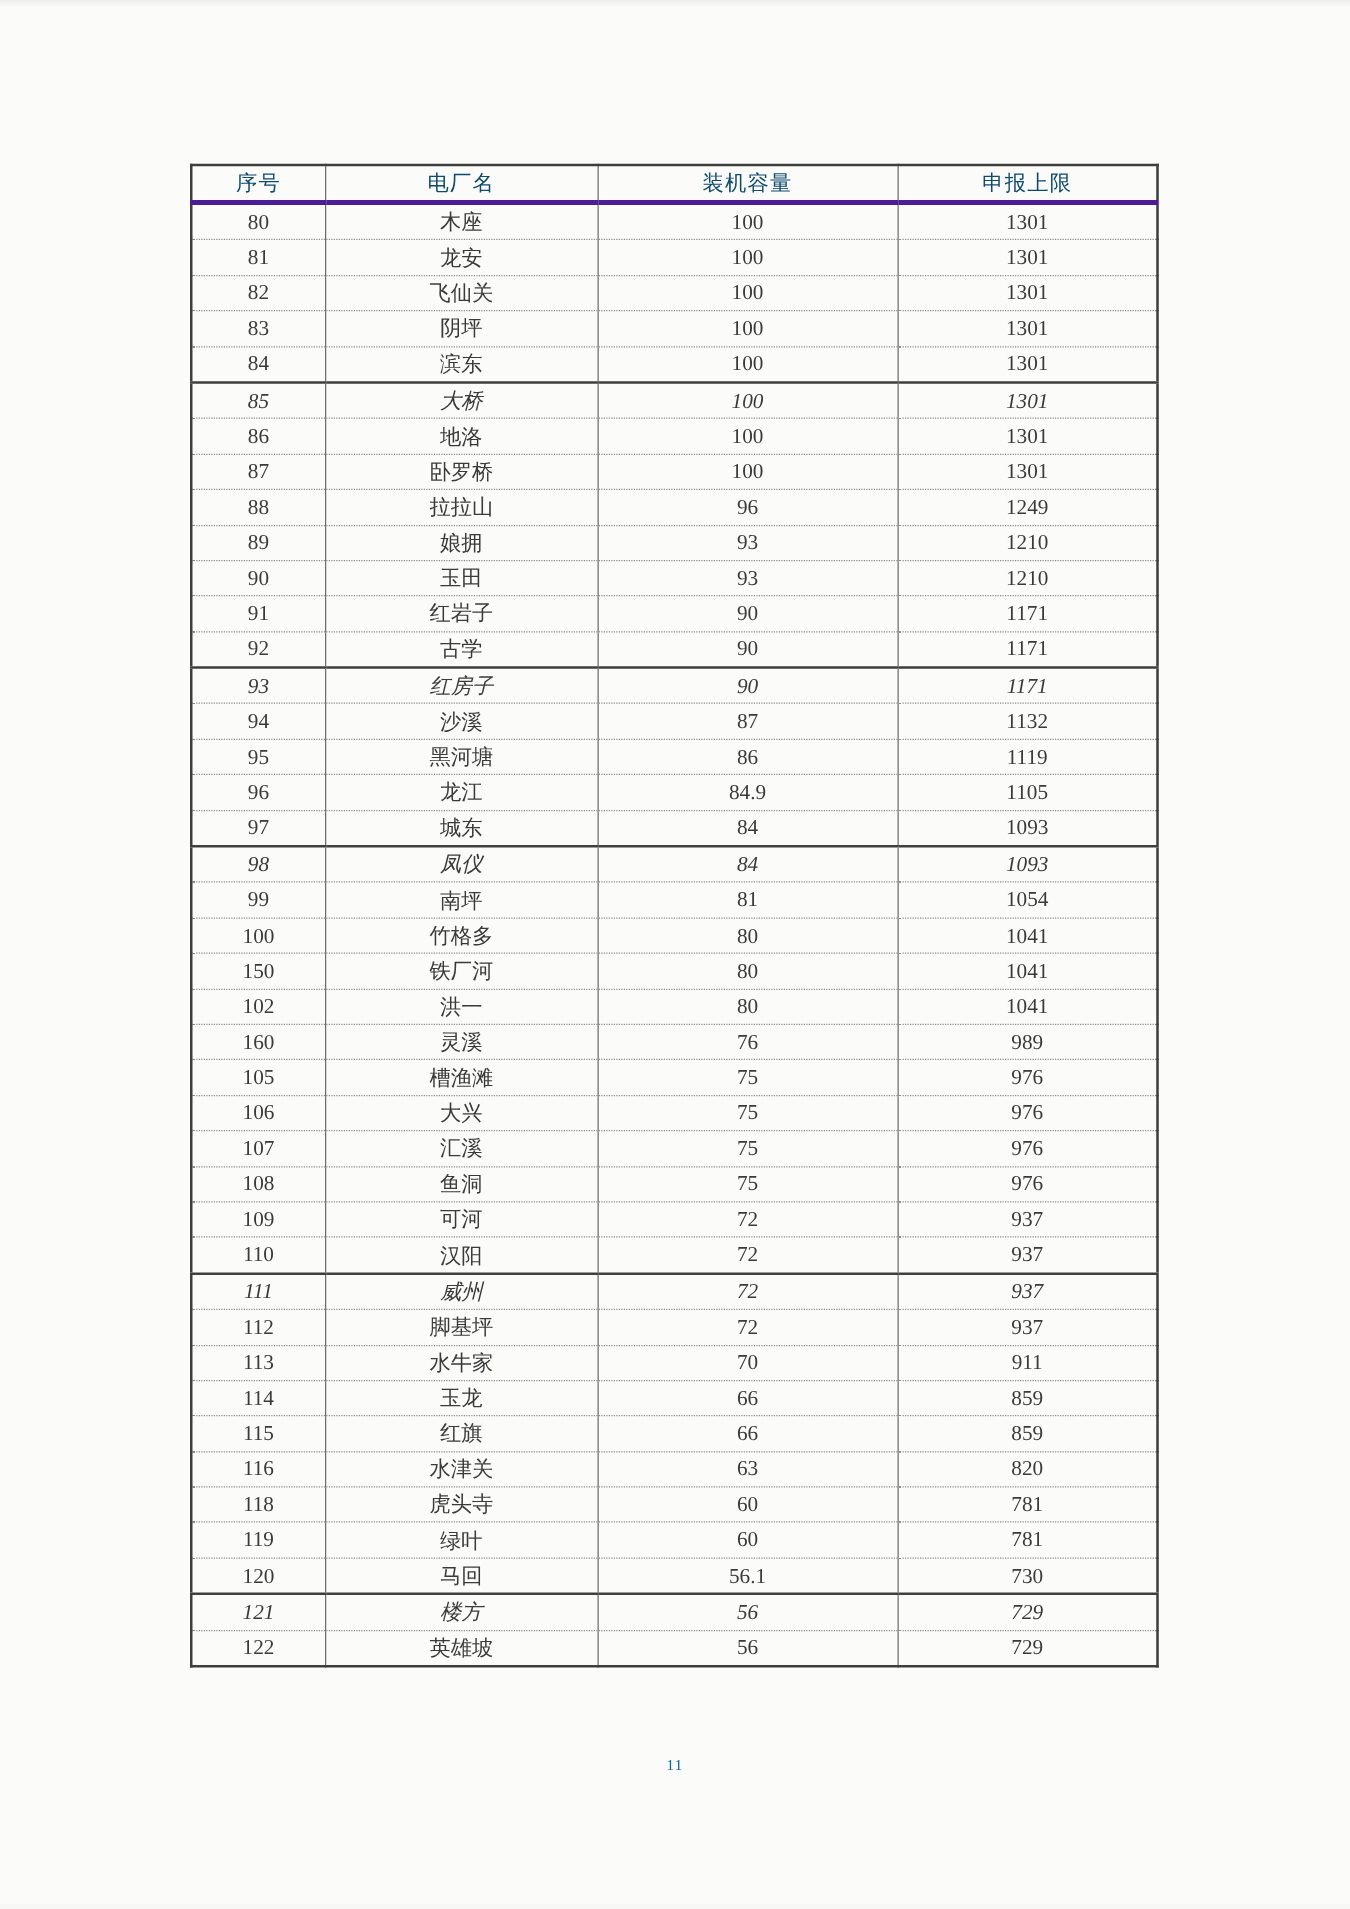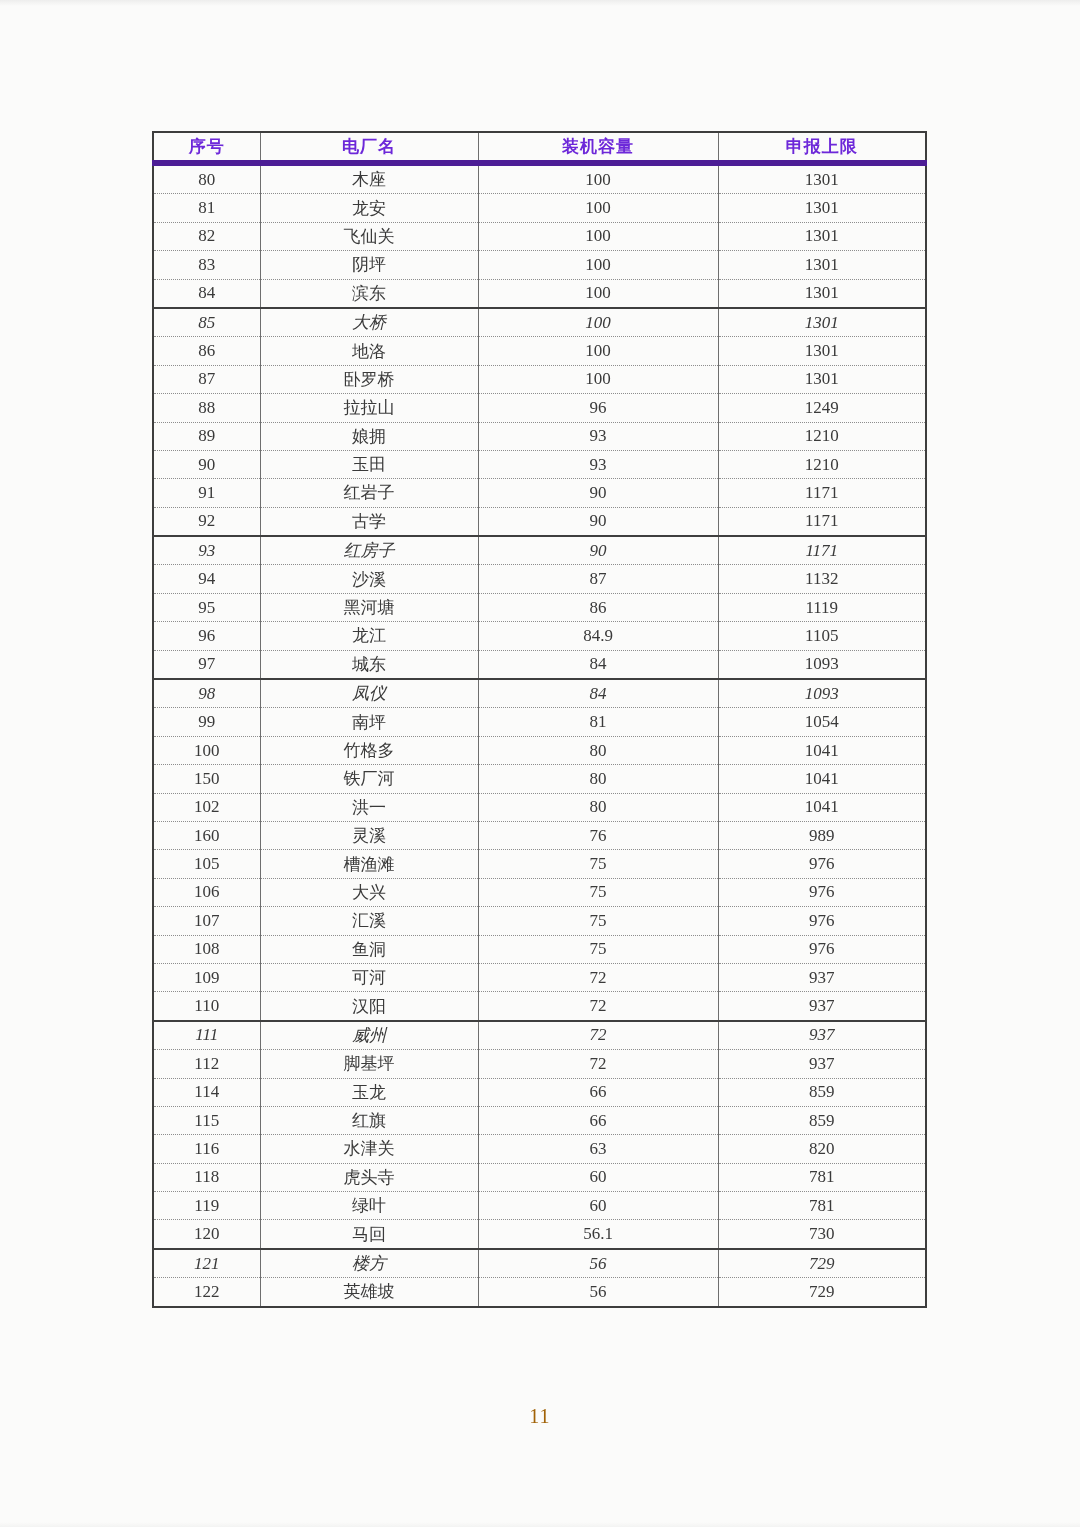--- a/index.html
+++ b/index.html
@@ -34,45 +34,45 @@
   .doc-table th, .doc-table td {
     text-align: center;
     vertical-align: middle;
     padding: 0;
     font-size: 17px;
     overflow: hidden;
     white-space: nowrap;
   }
   .doc-table th {
     height: 27px;
-    font-weight: bold;
-    border-bottom: 6px solid #4c1d95;
-    color: #6d28d9;
+    font-weight: normal;
+    border-bottom: 4px solid #4c1d95;
+    color: #0c4a6e;
     letter-spacing: 1px;
   }
   .doc-table td {
     height: 27.4px;
     border-top: 1px dotted #8d8d8d;
     color: #3a3a3a;
   }
   .doc-table th + th, .doc-table td + td {
     border-left: 1px solid #6e6e6e;
   }
   .doc-table tr.thick-top td {
     border-top: 2px solid #3f3f3f;
     font-style: italic;
   }
   .page-number {
     position: absolute;
     left: 0;
     right: 0;
     top: 1405px;
     text-align: center;
-    font-size: 20px;
-    color: #a16207;
+    font-size: 12px;
+    color: #0369a1;
     letter-spacing: 1px;
   }
 </style>
 </head>
 <body>
 
 <div class="page">
   <table class="doc-table">
     <colgroup>
       <col style="width:107px">
@@ -275,20 +275,26 @@
           <td>72</td>
           <td>937</td>
         </tr>
         <tr>
           <td>112</td>
           <td>脚基坪</td>
           <td>72</td>
           <td>937</td>
         </tr>
         <tr>
+          <td>113</td>
+          <td>水牛家</td>
+          <td>70</td>
+          <td>911</td>
+        </tr>
+        <tr>
           <td>114</td>
           <td>玉龙</td>
           <td>66</td>
           <td>859</td>
         </tr>
         <tr>
           <td>115</td>
           <td>红旗</td>
           <td>66</td>
           <td>859</td>

